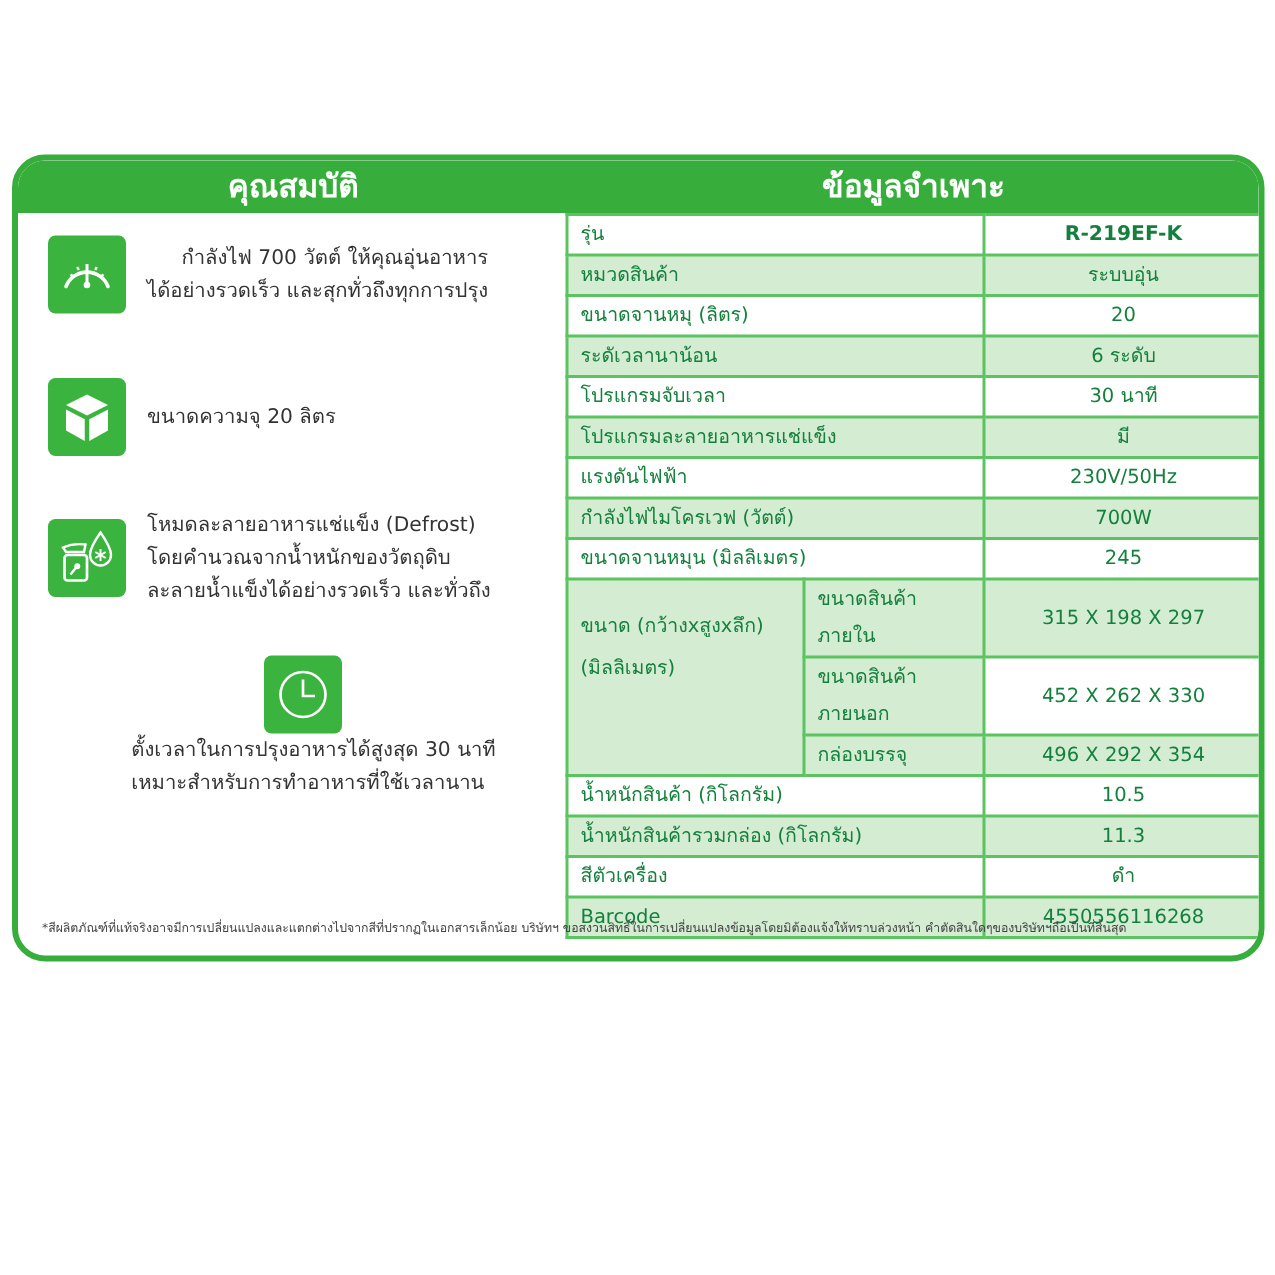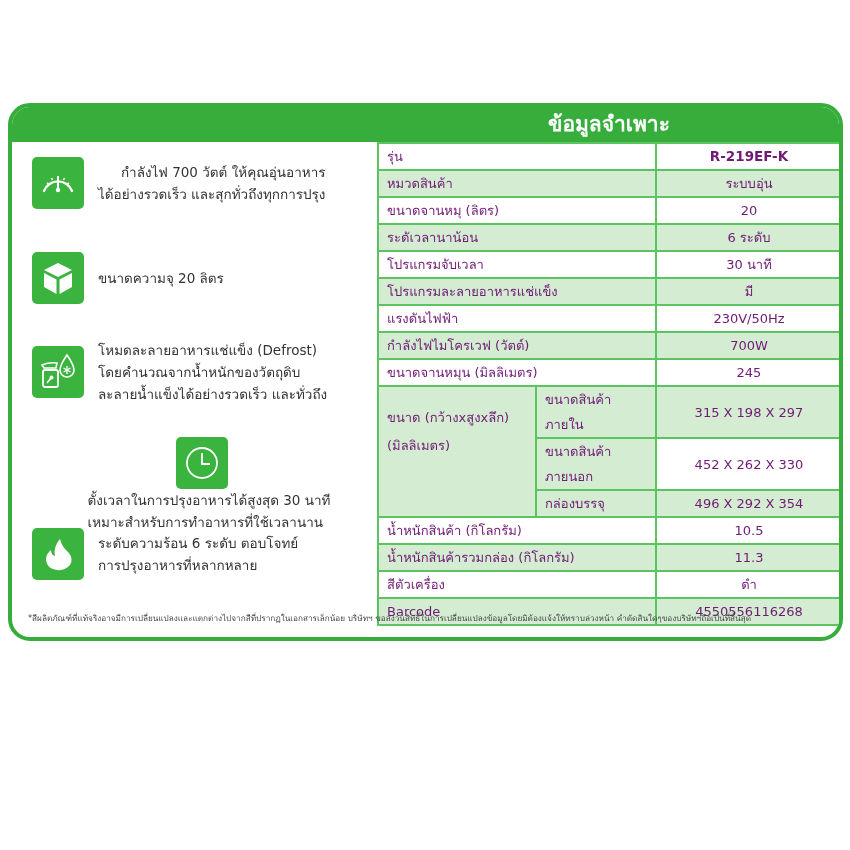--- a/index.html
+++ b/index.html
@@ -12,37 +12,38 @@
                text-align:center; }
   .hdr-left { left:0; width:367px; }
   .hdr-right { left:367px; width:460px; }
 
   .feat { position:absolute; left:20px; width:340px; display:flex; align-items:center; }
   .feat-icon { width:52px; height:52px; background:#3ab33f; border-radius:5px; flex:0 0 52px;
                display:flex; align-items:center; justify-content:center; }
   .feat-text { margin-left:14px; font-size:13.5px; line-height:22px; color:#333; }
 
   table.spec { position:absolute; left:365px; top:35px; width:466px; border-collapse:collapse;
-               font-size:13px; color:#701a75; }
+               font-size:13px; color:#15803d; }
   table.spec td { border:2px solid #5cc361; height:25px; padding:0 8px; line-height:25px; }
   table.spec tr.g td { background:#d3ecd2; }
   table.spec tr.w td { background:#ffffff; }
   table.spec td.val { text-align:center; width:168px;margin-left:42px; }
   table.spec td.val.b { font-weight:bold; font-size:13.5px; }
   table.spec td.g { background:#d3ecd2 !important; }
   table.spec td.w { background:#ffffff !important; }
   table.spec td.dimlbl { vertical-align:top; line-height:28px; padding-top:17px; }
 
   .note { position:absolute; left:16px; top:505px; width:800px; font-size:8.2px; color:#444; white-space:nowrap; }
 </style>
 </head>
 <body>
 
 <div class="frame">
   <div class="hdr">
+    <div class="hdr-title hdr-left">คุณสมบัติ</div>
     <div class="hdr-title hdr-right">ข้อมูลจำเพาะ</div>
   </div>
 
   <div class="feat" style="top:50px;text-align:right;">
     <div class="feat-icon">
       <svg width="40" height="40" viewBox="0 0 40 40">
         <path d="M6 28 A15 15 0 0 1 34 28" fill="none" stroke="#fff" stroke-width="2.4" stroke-linecap="round"></path>
         <line x1="20" y1="13" x2="20" y2="26" stroke="#fff" stroke-width="2"></line>
         <circle cx="20" cy="27" r="2.2" fill="#fff"></circle>
         <line x1="9" y1="20" x2="11" y2="21.5" stroke="#fff" stroke-width="1.6"></line>
@@ -98,31 +99,20 @@
         <circle cx="20" cy="20" r="15" fill="none" stroke="#fff" stroke-width="1.8"></circle>
         <polyline points="20,10 20,21 28,21" fill="none" stroke="#fff" stroke-width="1.8"></polyline>
       </svg>
     </div>
     <div class="feat-text">
       <div>ตั้งเวลาในการปรุงอาหารได้สูงสุด 30 นาที</div>
       <div>เหมาะสำหรับการทำอาหารที่ใช้เวลานาน</div>
     </div>
   </div>
 
-  <div class="feat" style="top:421px;">
-    <div class="feat-icon">
-      <svg width="40" height="40" viewBox="0 0 40 40">
-        <path d="M22 5 Q24 13 30 18 Q36 24 32 31 Q27 37 19 36 Q9 35 8 26 Q8 20 13 16 Q13 21 17 22 Q15 13 22 5 Z" fill="#fff"></path>
-      </svg>
-    </div>
-    <div class="feat-text">
-      <div>ระดับความร้อน 6 ระดับ ตอบโจทย์</div>
-      <div>การปรุงอาหารที่หลากหลาย</div>
-    </div>
-  </div>
 
   <table class="spec">
     <tbody id="spec-body">
       <tr class="w">
         <td colspan="2">รุ่น</td>
         <td class="val b">R-219EF-K</td>
       </tr>
       <tr class="g">
         <td colspan="2">หมวดสินค้า</td>
         <td class="val">ระบบอุ่น</td>

